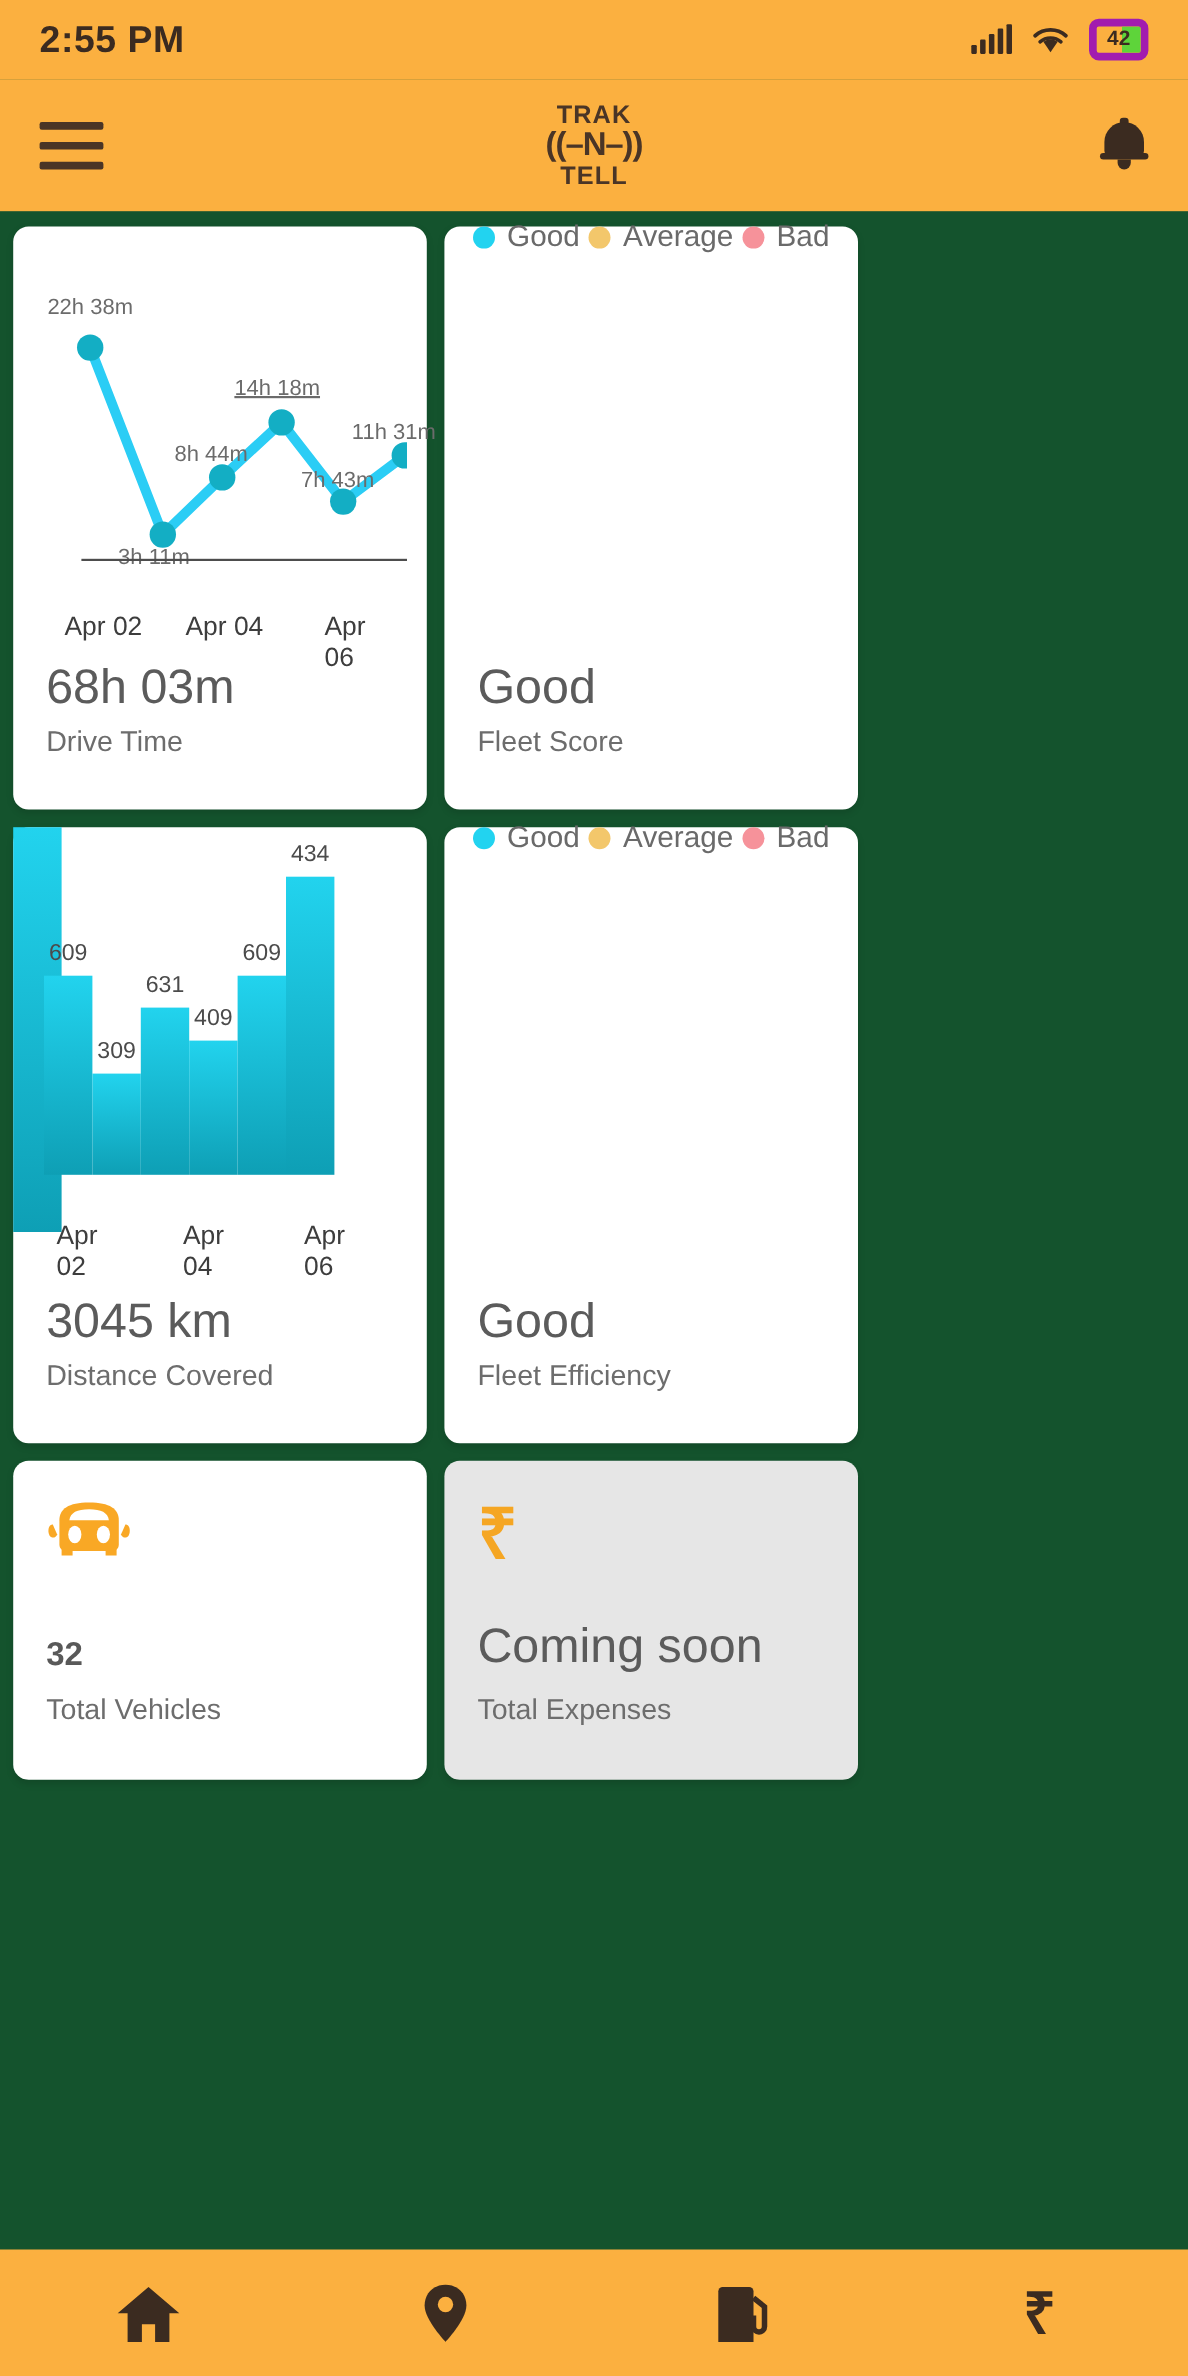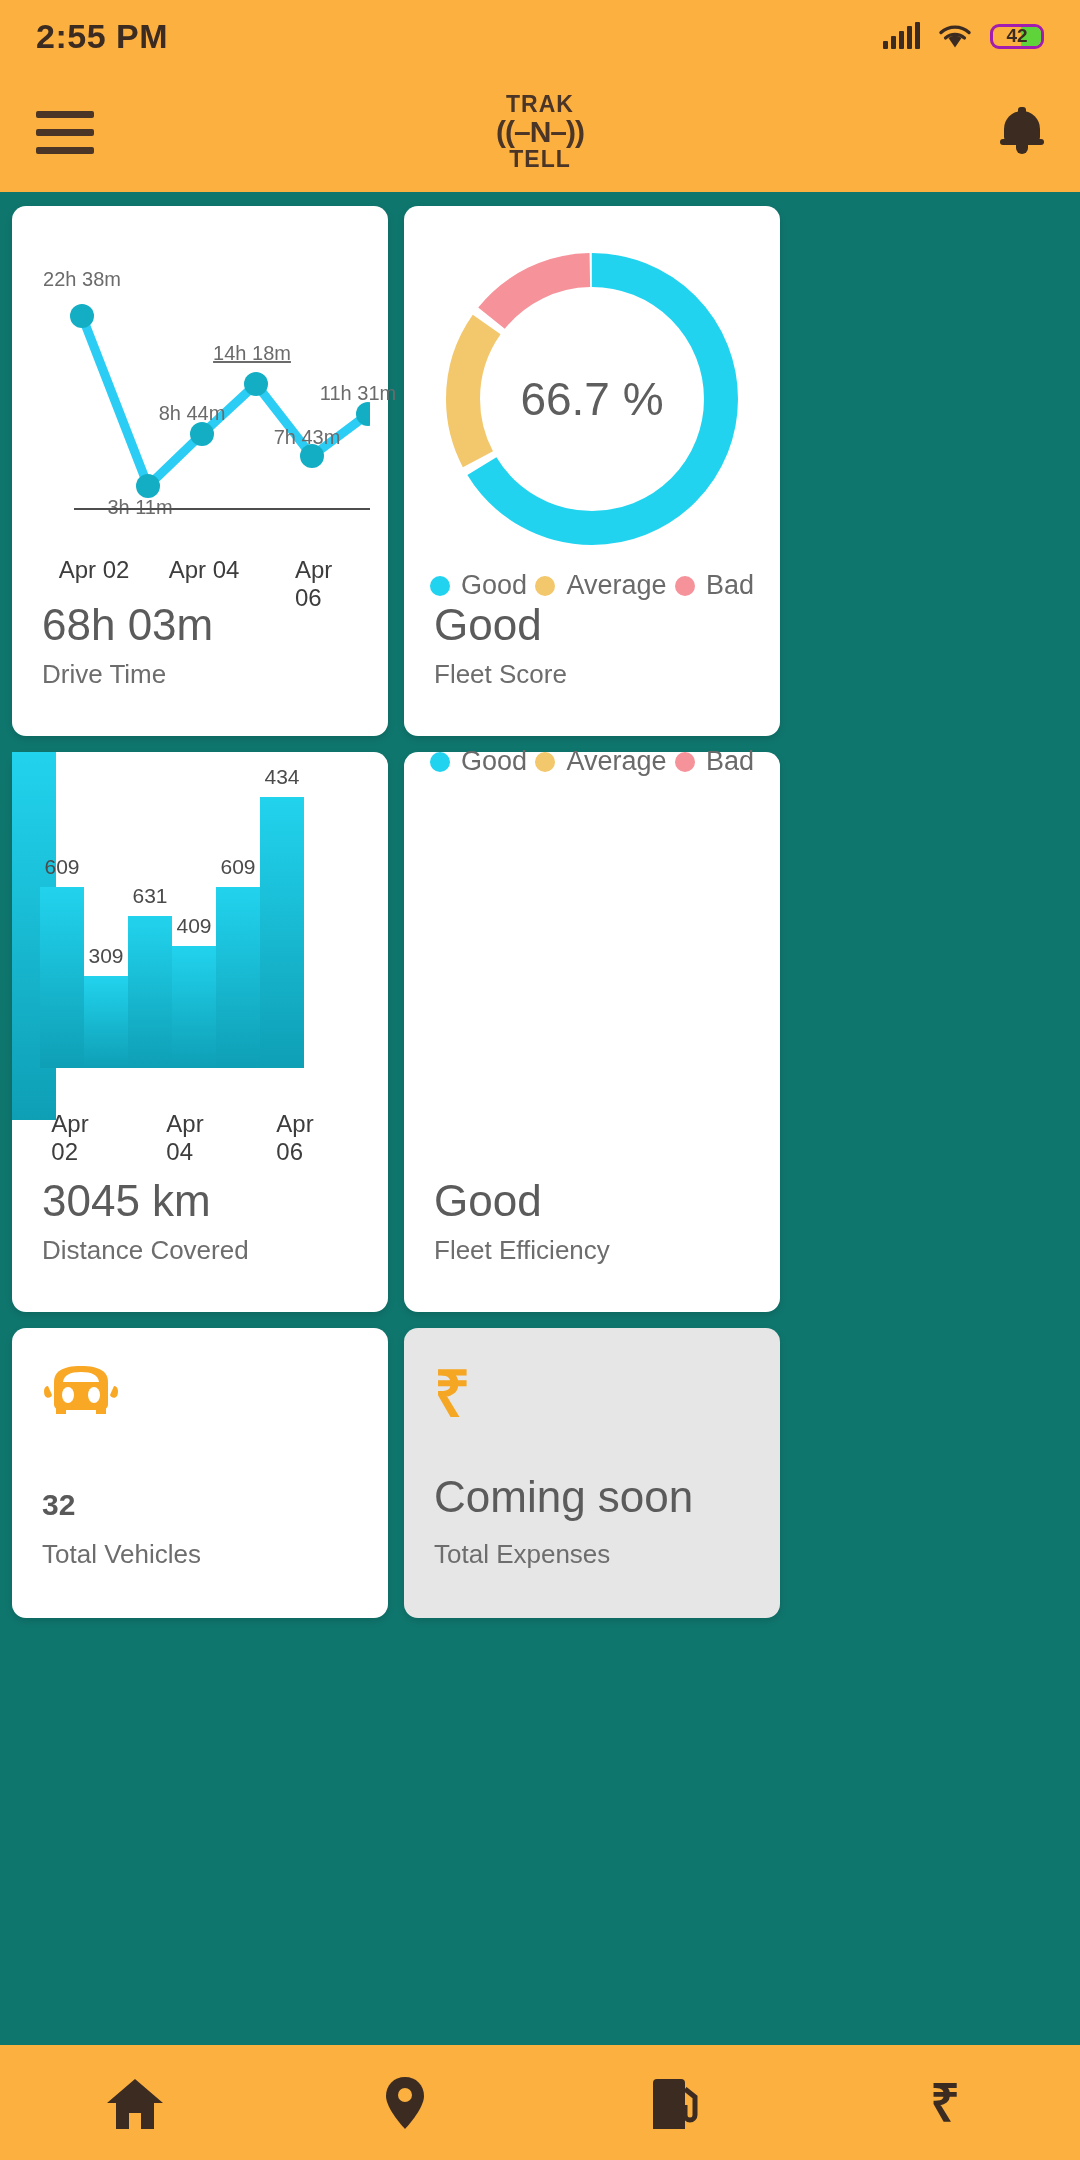--- a/index.html
+++ b/index.html
@@ -2,39 +2,39 @@
 <html><head>
 <meta charset="utf-8">
 <style>
   * { box-sizing: border-box; margin: 0; padding: 0; }
   html, body {
     width: 1080px; height: 2160px;
     font-family: "Liberation Sans", sans-serif;
     background: #eceff1;
     overflow: hidden;
   }
-  #app { position: relative; width: 1080px; height: 2160px; background: #0f766e; }
+  #app { position: relative; width: 1080px; height: 2160px; background: #14532d; }
 
   
   .statusbar {
     height: 72px; background: #FBB040;
     display: flex; align-items: center; justify-content: space-between;
     padding: 0 36px;
   }
   .status-time { font-size: 34px; font-weight: 700; color: #3b2b20; letter-spacing: .5px; }
   .status-icons { display: flex; align-items: center; gap: 18px; }
   .signal { display: flex; align-items: flex-end; gap: 3px; height: 26px; }
   .signal i { width: 5px; background: #3b2b20; display: block; border-radius: 1px; }
   .signal i:nth-child(1){ height: 8px; }
   .signal i:nth-child(2){ height: 13px; }
   .signal i:nth-child(3){ height: 18px; }
   .signal i:nth-child(4){ height: 23px; }
   .signal i:nth-child(5){ height: 27px; }
   .battery {
-    width: 54px; height: 25px; border: 3px solid #a21caf; border-radius: 9px;
+    width: 54px; height: 38px; border: 7px solid #a21caf; border-radius: 9px;
     position: relative; display: flex; align-items: center; justify-content: center;
     overflow: hidden;
   }
   .battery .fill { position: absolute; right: 0; top: 0; bottom: 0; width: 42%; background: #5ed43a; }
   .battery span { position: relative; font-size: 19px; font-weight: 700; color: #3b2b20; z-index: 2; }
 
   
   .appbar {
     height: 120px; background: #FBB040;
     display: flex; align-items: center; justify-content: space-between;
@@ -193,34 +193,20 @@
           </div>
         </div>
       </div>
       <div class="card-footer">
         <div class="big-val">68h 03m</div>
         <div class="sub-val">Drive Time</div>
       </div>
     </div>
 
     <div class="card tall">
-      <div class="donut-wrap">
-        <div class="donut">
-          <svg width="300" height="300" viewBox="0 0 300 300">
-            <g transform="rotate(-90 150 150)">
-              <circle cx="150" cy="150" r="129" fill="none" stroke="#22D3F0" stroke-width="34" stroke-dasharray="537 273" stroke-dashoffset="0"></circle>
-              <circle cx="150" cy="150" r="129" fill="none" stroke="#F3C76B" stroke-width="34" stroke-dasharray="142 668" stroke-dashoffset="-545"></circle>
-              <circle cx="150" cy="150" r="129" fill="none" stroke="#F6929A" stroke-width="34" stroke-dasharray="113 697" stroke-dashoffset="-695"></circle>
-            </g>
-          </svg>
-          <div class="hole">
-            <div class="pct">66.7 %</div>
-          </div>
-        </div>
-      </div>
       <div class="legend">
         <div class="leg">
           <span class="dot" style="background:#22D3F0"></span>
           <span class="txt">Good</span>
         </div>
         <div class="leg">
           <span class="dot" style="background:#F3C76B"></span>
           <span class="txt">Average</span>
         </div>
         <div class="leg">

